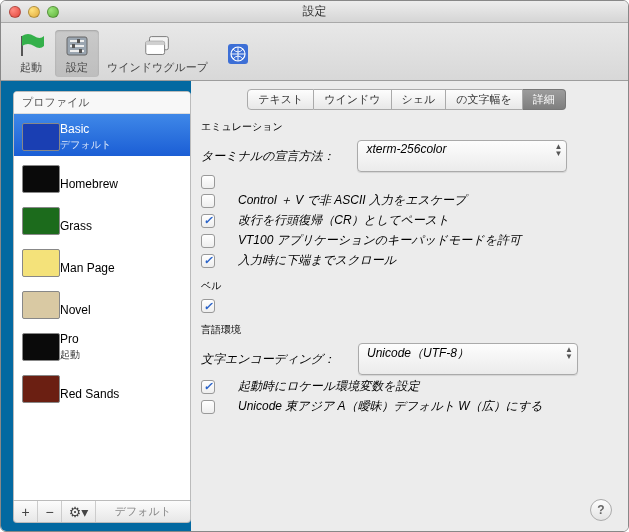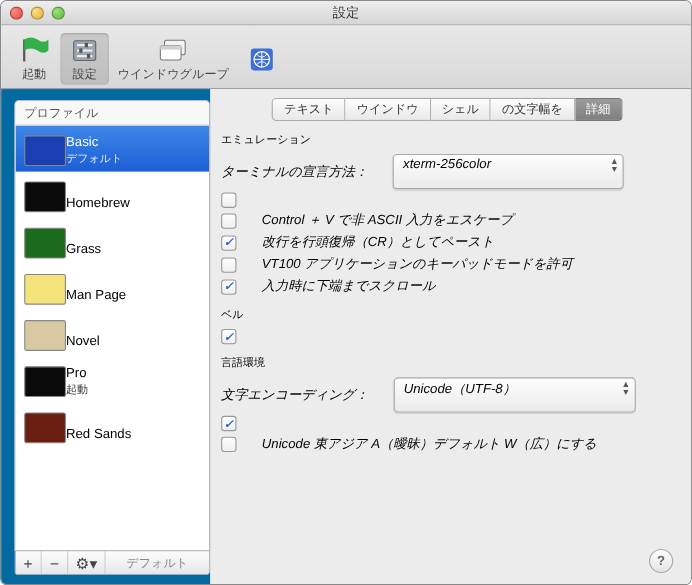--- a/index.html
+++ b/index.html
@@ -236,20 +236,21 @@
     <div class="row">
       <span>文字エンコーディング：</span>
       <div class="select" style="min-width:220px">
         <span>Unicode（UTF-8）</span>
         <span class="updn">▲<br>▼</span>
       </div>
     </div>
     <div id="lang-opts">
         <div class="row indent">
           <span class="chk checked"></span>
+          <span>起動時にロケール環境変数を設定</span>
         </div>
         <div class="row indent">
           <span class="chk"></span>
           <span>Unicode 東アジア A（曖昧）デフォルト W（広）にする</span>
         </div>
       </div>
 
     <div class="help">?</div>
   </div>
 </div>

